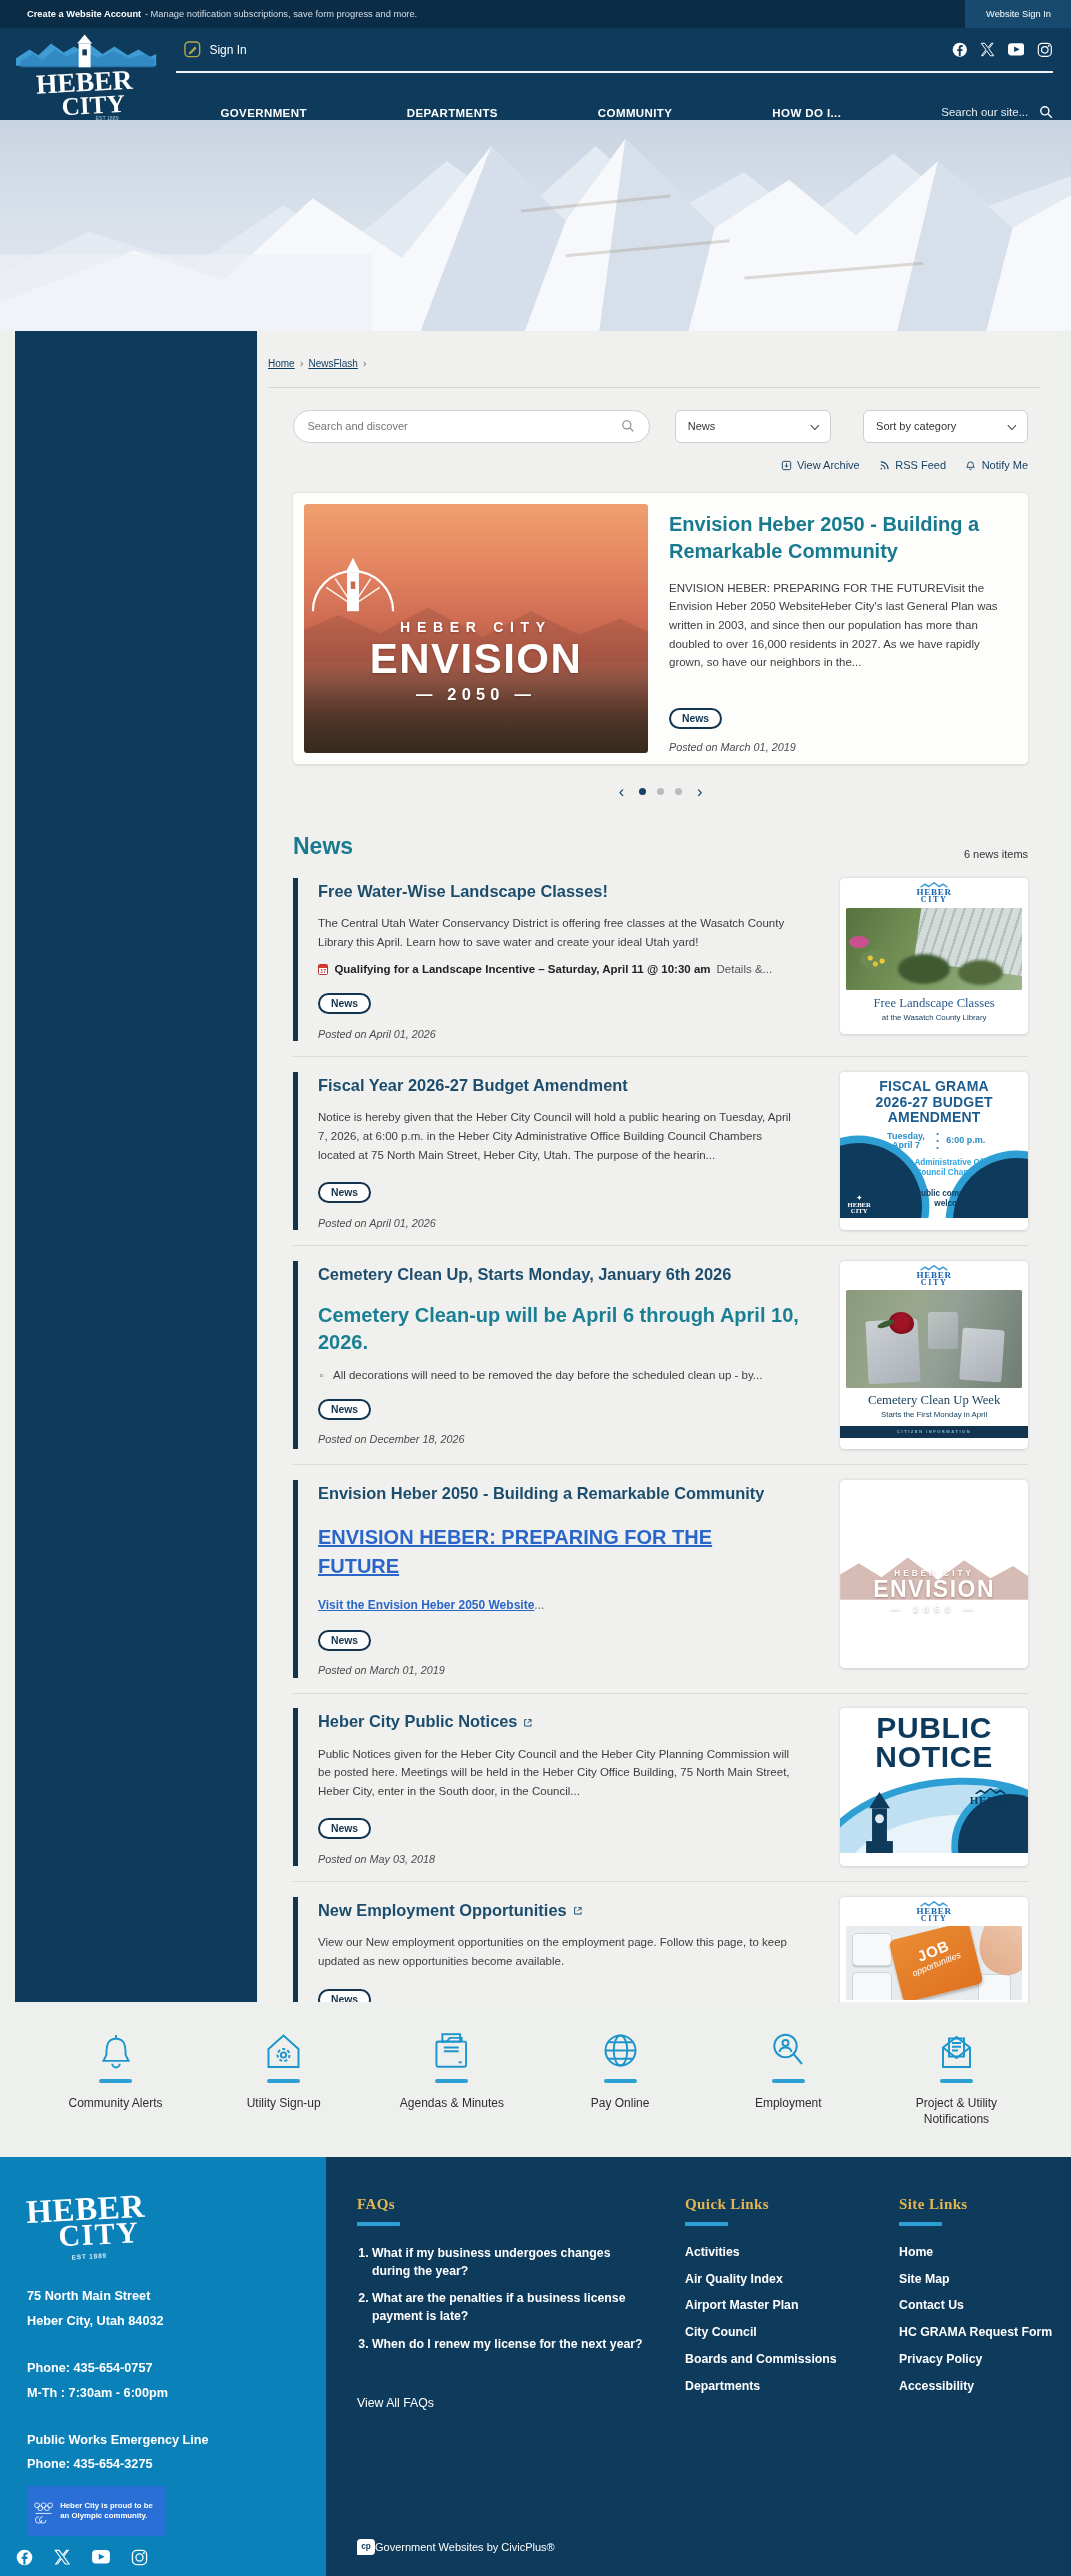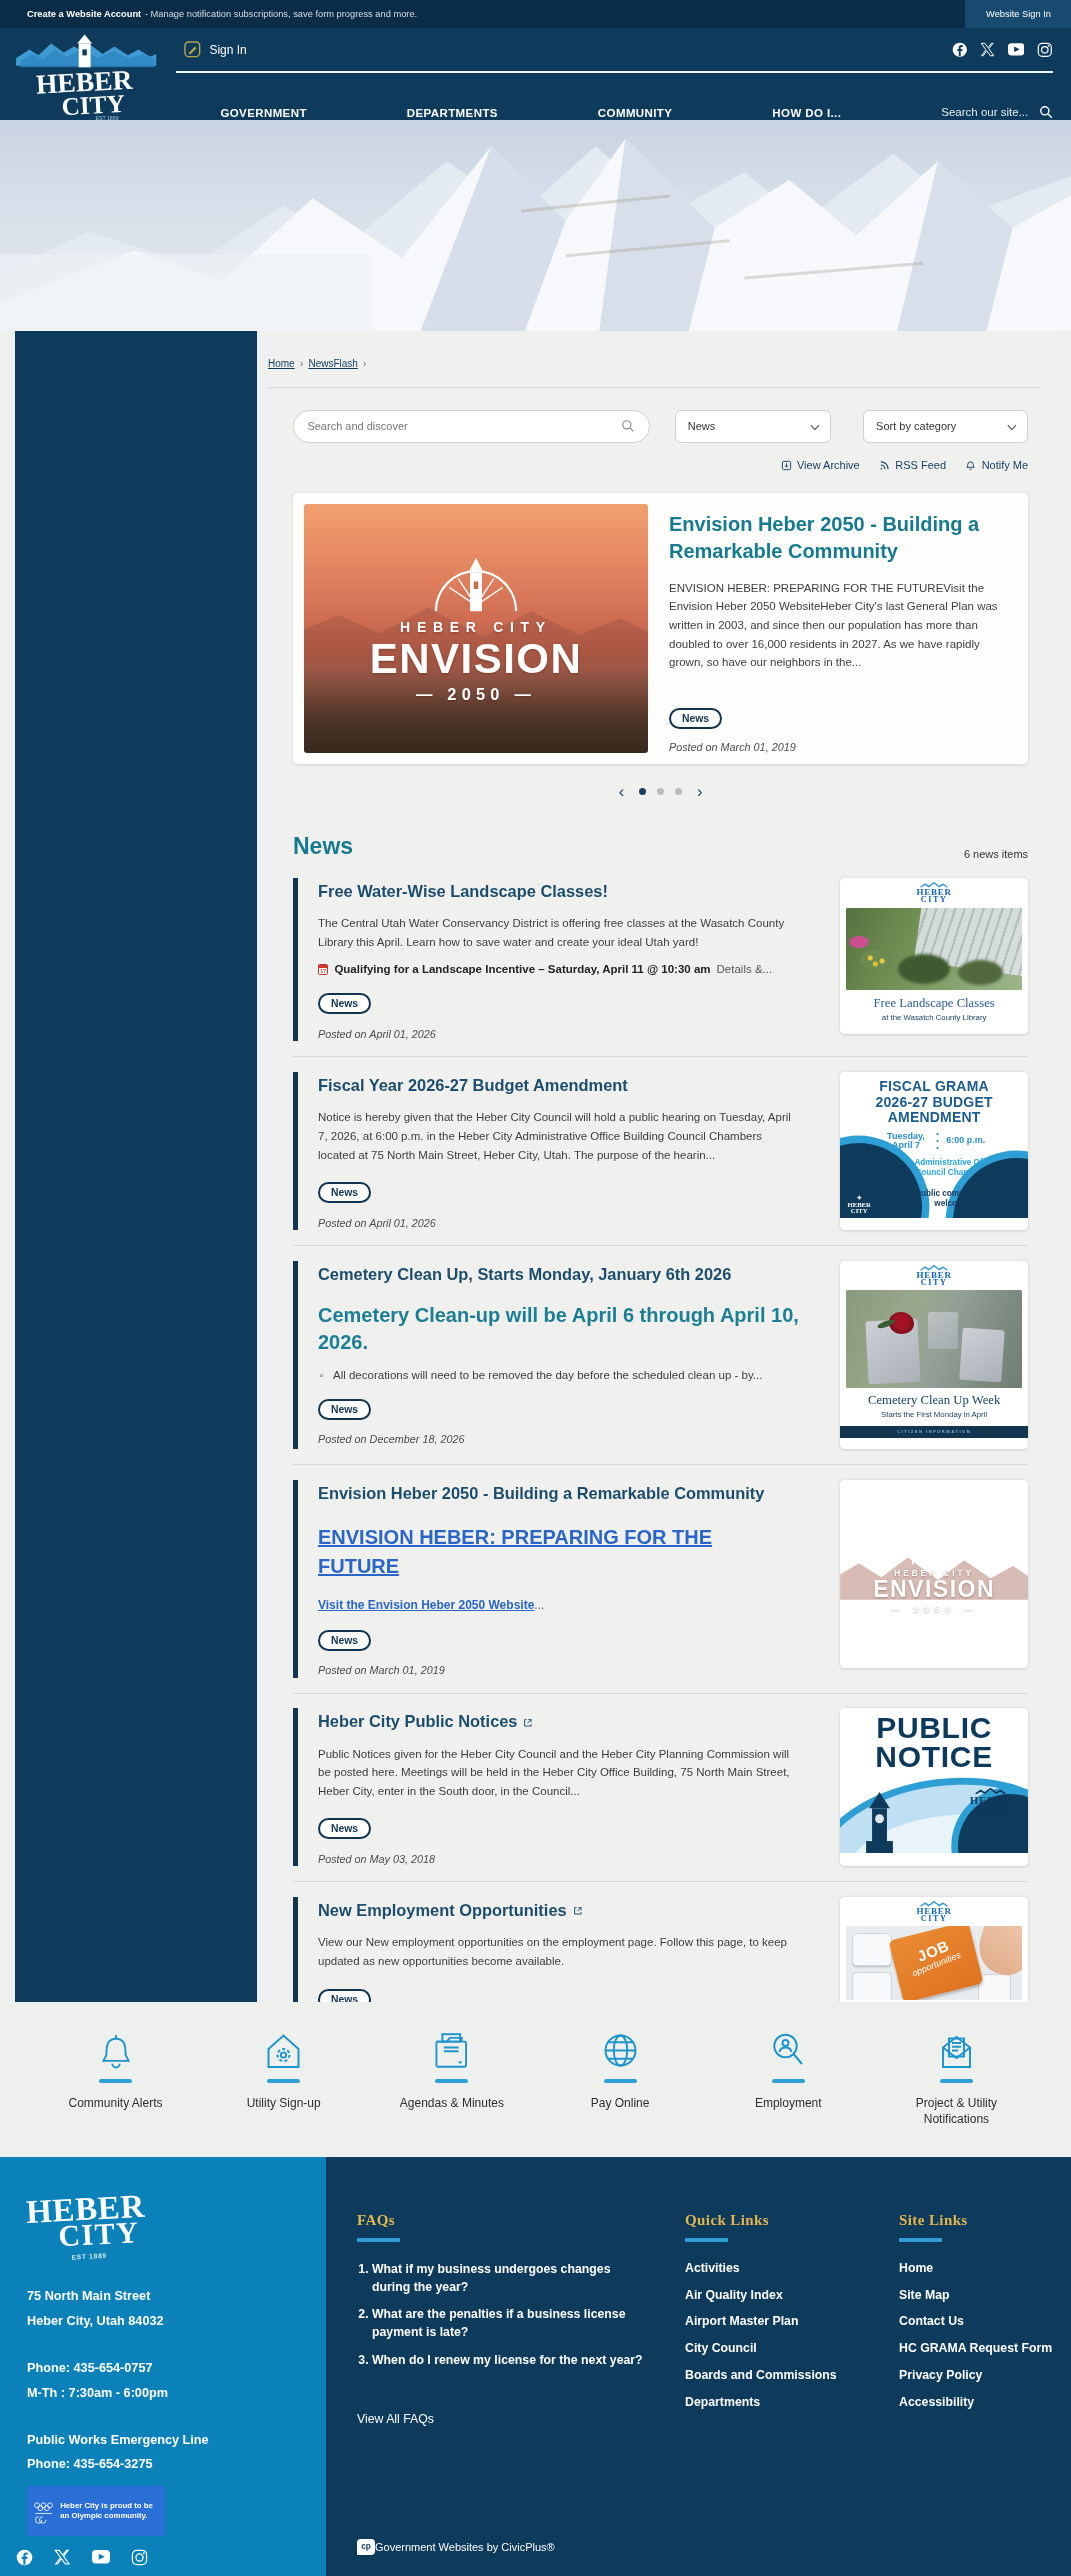--- a/index.html
+++ b/index.html
@@ -45,21 +45,21 @@
   .search-box input { flex:1; border:none; outline:none; font-size:11px; color:#444; background:transparent; font-family:inherit; }
   .sel { height:33px; background:#fff; border:0.7px solid #cfcfcd; border-radius:6px; display:flex; align-items:center; padding:0 10.4px 0 12px; font-size:11px; color:#333; cursor:pointer; }
   .sel .chev { margin-left:auto; padding-left:10.4px; color:#555; }
   .sel-cat { width:156px; }
   .sel-sort { width:165px; margin-left:7.4px; }
   .feed-links { display:flex; justify-content:flex-end; gap:19.4px; margin-top:16.4px; font-size:11px; color:#123d5e; }
   .feed-links .fl { display:flex; align-items:center; gap:5.2px; cursor:pointer; }
 
   
   .featured { margin-top:22px; background:#fdfdfc; border-radius:4.5px; box-shadow:0 0.7px 3px rgba(0,0,0,.13); padding:11px; display:flex; gap:21px; height:271px; }
-  .env-art { background:linear-gradient(180deg,#f0a06e 0%,#e98f66 16%,#dd7d5c 32%,#cf6d53 46%,#b45c47 60%,#855041 72%,#59392b 83%,#423023 92%,#37291d 100%); position:relative; overflow:hidden; color:#fff; display:flex; flex-direction:column; align-items:center; justify-content:center; text-align:center; }
+  .env-art { background:linear-gradient(180deg,#f0a06e 0%,#e98f66 16%,#dd7d5c 32%,#cf6d53 46%,#b45c47 60%,#855041 72%,#59392b 83%,#423023 92%,#37291d 100%); position:relative; overflow:hidden; color:#fff; display:flex; flex-direction:column; justify-content:center; text-align:center; }
   .env-art::before { content:""; position:absolute; left:0; right:0; top:34%; height:30%; background:rgba(150,78,62,.38); clip-path:polygon(0 55%,10% 35%,22% 60%,36% 25%,52% 65%,66% 30%,80% 62%,92% 40%,100% 58%,100% 100%,0 100%); }
   .env-big { width:344px; height:249px; border-radius:3px; flex:none; }
   .env-row { letter-spacing:6.7px; font-weight:700; }
   .env-big .env-row { font-size:14px; margin-top:6px; }
   .env-word { font-weight:800; letter-spacing:1.5px; line-height:1; }
   .env-big .env-word { font-size:42px; margin-top:3px; }
   .env-year { font-weight:700; letter-spacing:5.2px; }
   .env-big .env-year { font-size:16.4px; margin-top:4.5px; }
   .env-art > * { position:relative; text-shadow:0 0.7px 2.2px rgba(60,20,10,.35); }
   .feat-body { flex:1; display:flex; flex-direction:column; padding-top:7.4px; }
@@ -171,21 +171,21 @@
   .f-logo { font-family:"Liberation Serif","DejaVu Serif",serif; font-weight:700; line-height:.82; transform:rotate(-3deg); width:112px; }
   .f-logo .fl1 { font-size:33px; letter-spacing:0.7px; display:block; }
   .f-logo .fl2 { font-size:30px; letter-spacing:1.5px; display:block; margin-left:31px; }
   .f-logo .fl3 { font-size:6.7px; letter-spacing:0.7px; display:block; margin-left:43px; margin-top:6px; font-family:"Liberation Sans",sans-serif; color:#cfe7f4; }
   .f-addr { margin-top:31px; font-size:12.7px; font-weight:700; line-height:1.0; }
   .f-addr div { margin-bottom:12px; }
   .f-gap { height:10.4px; }
   .olympic { margin-top:15px; width:138px; background:#2a6fd6; border-radius:1.5px; display:flex; gap:6px; padding:6.7px 6px; align-items:center; }
   .olympic .otxt { font-size:7.8px; font-weight:700; line-height:1.25; }
   .f-social { position:absolute; bottom:10.4px; left:16.4px; display:flex; gap:21px; align-items:center; }
-  .f-right { flex:1; background:#0e3a5c; color:#fff; padding:55px 0 0 31px; display:flex; position:relative; }
+  .f-right { flex:1; background:#0e3a5c; color:#fff; padding:39px 0 0 31px; display:flex; position:relative; }
   .f-col h3 { color:#e3b64f; font-family:"Liberation Serif","DejaVu Serif",serif; font-size:15px; letter-spacing:0.4px; }
   .gold-bar { width:43px; height:3.7px; background:#2e9fd4; margin-top:9px; border-radius:0.7px; }
   .f-faq { width:289px; }
   .f-faq ol { margin:19.4px 0 0 15px; }
   .f-faq li { font-size:12.3px; font-weight:700; line-height:1.45; margin-bottom:9.7px; }
   .view-all { margin-top:33px; font-size:12.3px; color:#fff; cursor:pointer; display:inline-block; }
   .f-quick { width:205px; margin-left:39px; }
   .f-links-list { margin-top:19.4px; }
   .f-links-list a { display:block; color:#fff; text-decoration:none; font-size:12.3px; font-weight:700; margin-bottom:12.7px; }
   .f-site { margin-left:9px; }

